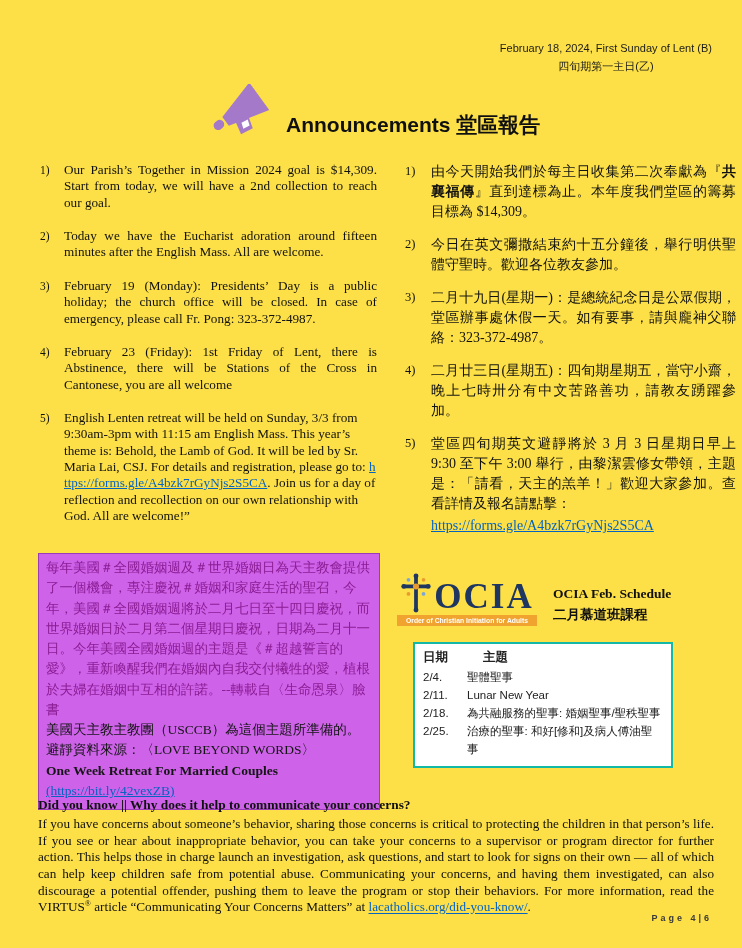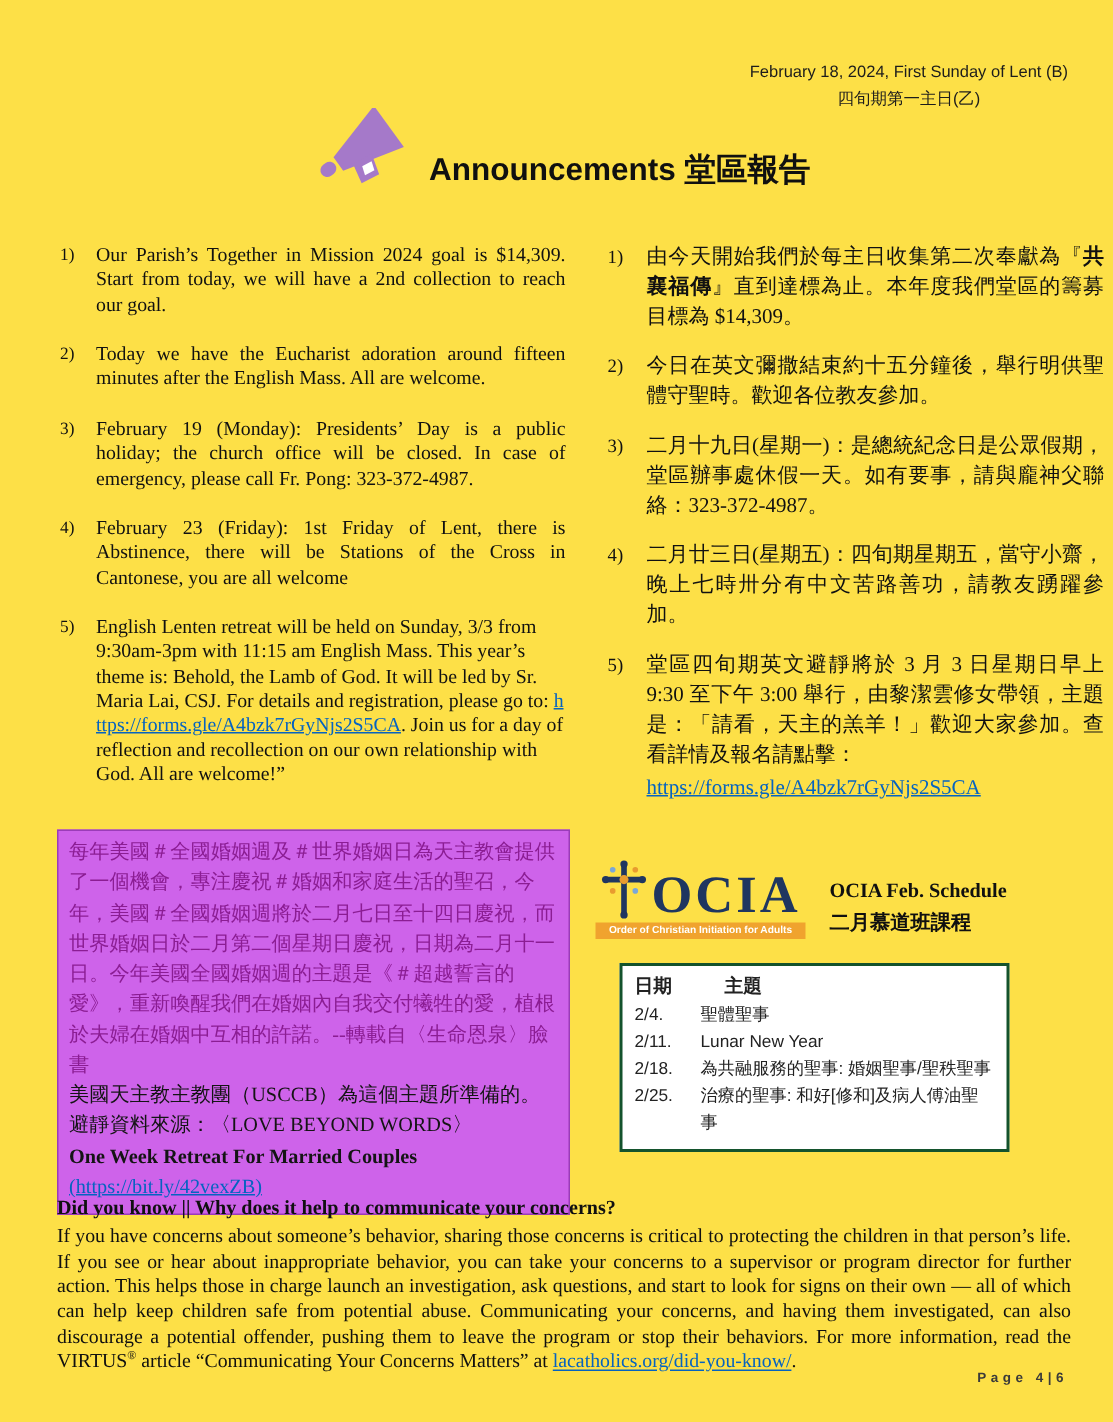--- a/index.html
+++ b/index.html
@@ -2,21 +2,21 @@
 <html><head>
 <meta charset="utf-8">
 <style>
   html,body{margin:0;padding:0;background:#fff;}
   .page{position:relative;width:742px;height:948px;background:#fde047;overflow:hidden;
         font-family:"Liberation Serif",serif;color:#111;}
   
   .date-block{position:absolute;top:40px;right:30px;text-align:center;
       font-family:"Liberation Sans",sans-serif;font-size:11px;line-height:1.6;color:#1c1c1c;}
   
-  .title-row{position:absolute;left:210px;top:72px;display:flex;align-items:flex-end;}
+  .title-row{position:absolute;left:210px;top:84px;display:flex;align-items:flex-end;}
   .title{font-family:"Liberation Sans",sans-serif;font-size:21px;font-weight:700;
       margin:0 0 0 10px;padding-bottom:3px;color:#101010;}
   
   .col{position:absolute;top:162px;}
   .col-left{left:40px;width:337px;}
   .col-right{left:405px;width:331px;}
   .item{display:flex;margin-bottom:17px;}
   .col-left .item{font-size:13.2px;line-height:1.24;}
   .col-right .item{font-size:14px;line-height:1.43;margin-bottom:13px;}
   .num{flex:0 0 24px;font-size:11.5px;padding-top:1px;}
@@ -36,21 +36,21 @@
   .ocia-logo{width:140px;}
   .ocia-top{display:flex;align-items:flex-end;justify-content:center;}
   .ocia-word{font-family:"Liberation Serif",serif;font-weight:700;font-size:35px;
       color:#1f3660;letter-spacing:2px;line-height:1;margin-left:2px;}
   .ocia-banner{background:#f0a32e;color:#fff;font-family:"Liberation Sans",sans-serif;
       font-size:6.8px;font-weight:700;text-align:center;padding:2px 0;margin-top:1px;
       white-space:nowrap;}
   .ocia-titles{margin-left:16px;padding-top:12px;font-weight:700;font-size:13.5px;
       line-height:1.55;color:#101010;}
   
-  .sched{position:absolute;left:413px;top:642px;width:240px;border:2px solid #14532d;
+  .sched{position:absolute;left:413px;top:642px;width:240px;border:2px solid #14b8a6;
       padding:4px 8px 7px;font-family:"Liberation Sans",sans-serif;font-size:11.5px;
       line-height:1.58;color:#222;background:#fff;}
   .sched-row{display:grid;grid-template-columns:44px 1fr;}
   .sched-head{font-weight:700;font-family:"Liberation Serif",serif;font-size:12.5px;}
   .sched-head .topic{padding-left:16px;}
   
   .dyk{position:absolute;left:38px;top:797px;width:676px;font-size:13.2px;color:#101010;}
   .dyk-h{font-weight:700;font-size:13.4px;margin-bottom:3px;}
   .dyk-p{margin:0;text-align:justify;line-height:1.26;}
   .dyk-p sup{font-size:8px;}

